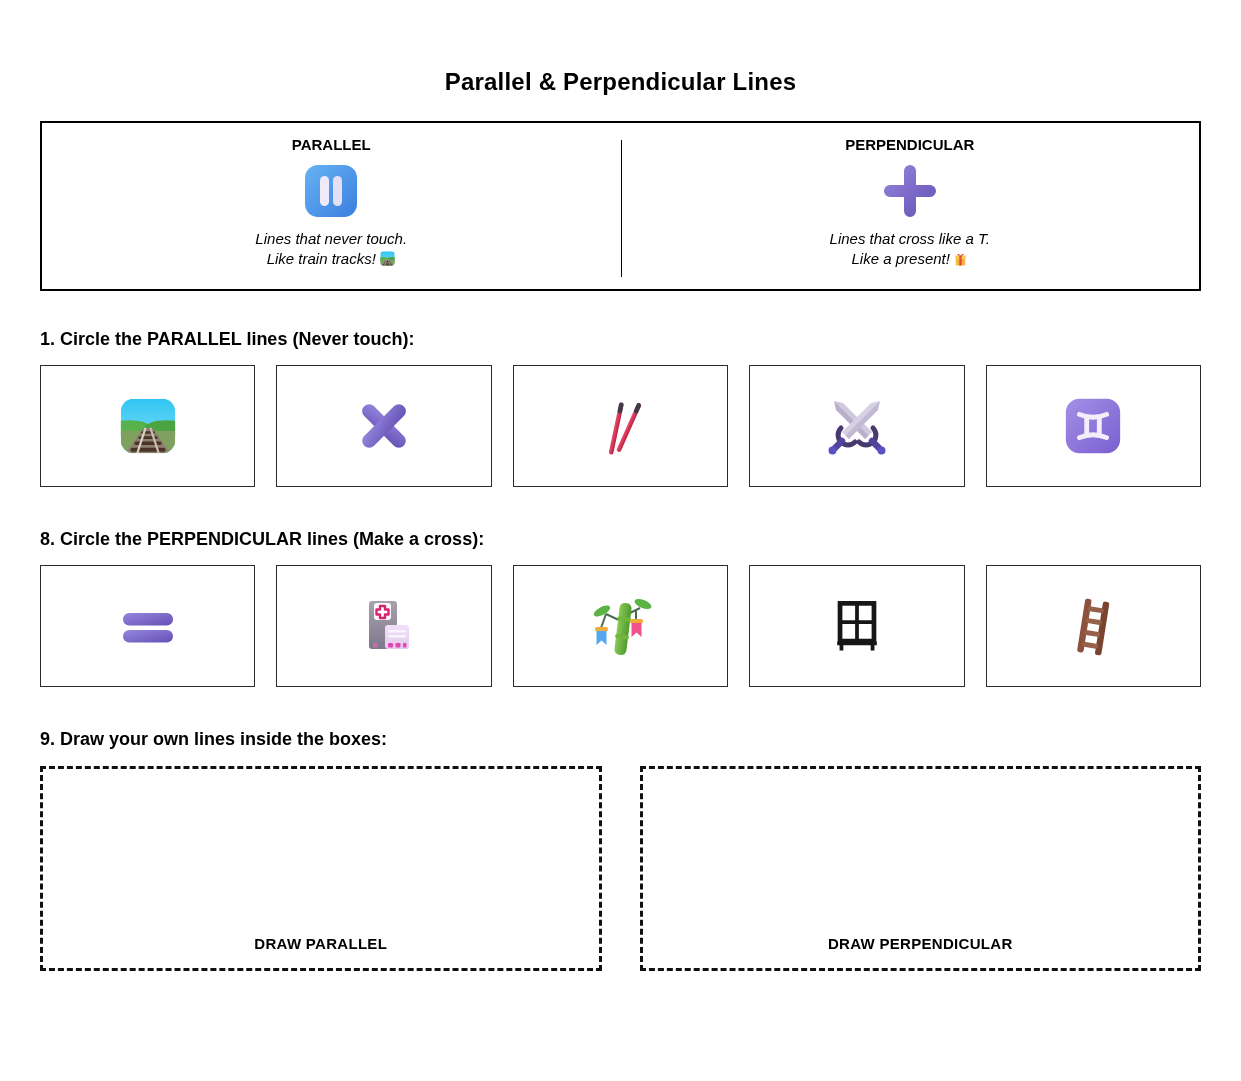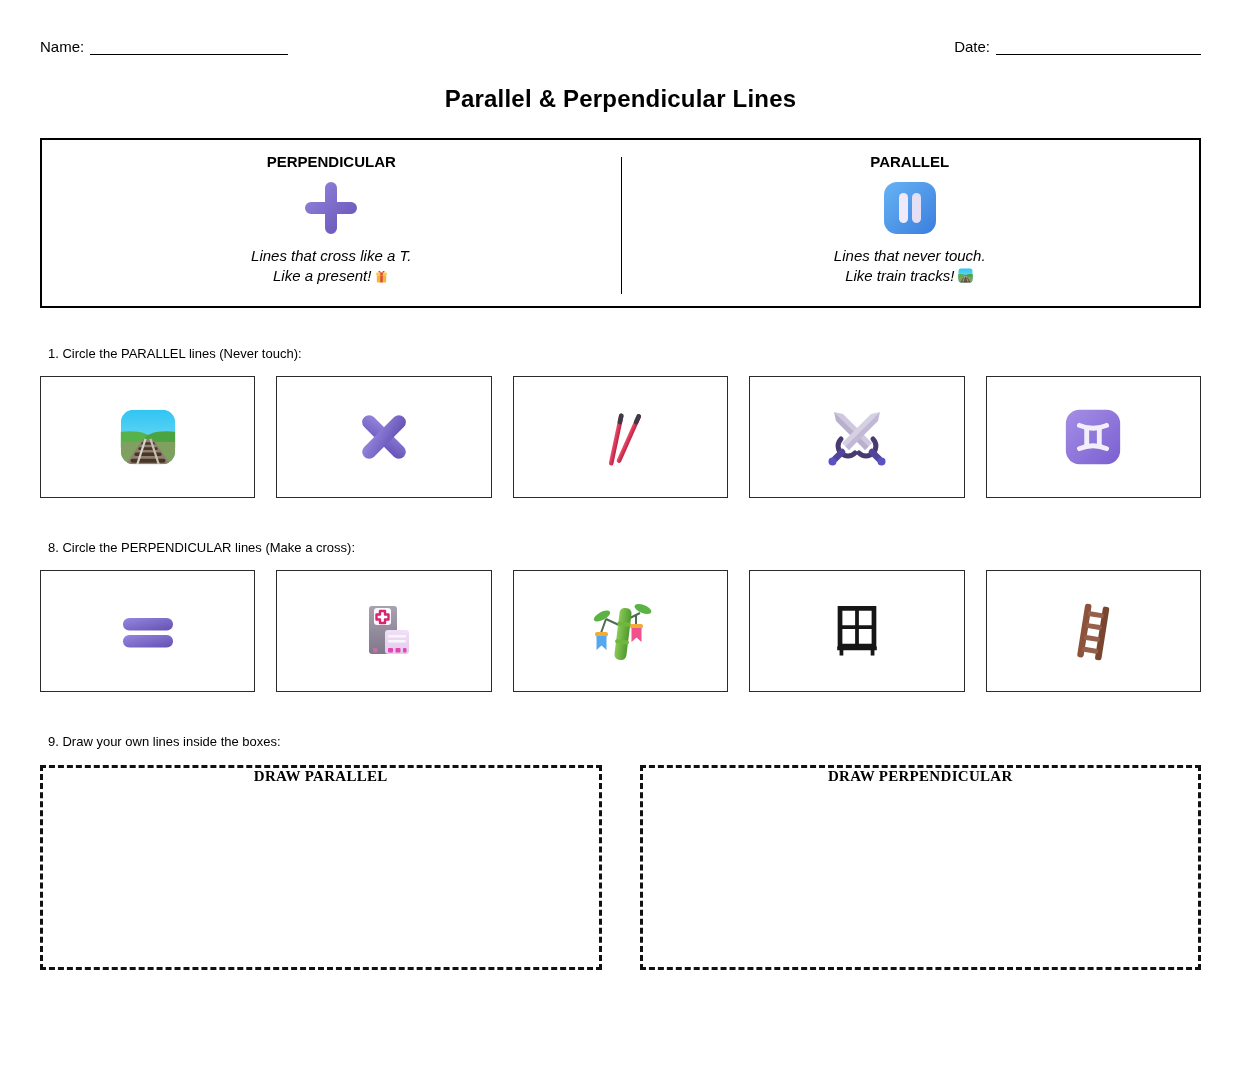--- a/index.html
+++ b/index.html
@@ -19,31 +19,31 @@
   
   .refbox{margin-top:25px;border:2px solid #000;height:170px;box-sizing:border-box;display:flex;position:relative;}
   .refbox .divider{position:absolute;left:50%;top:17px;bottom:12px;width:1.5px;background:#000;}
   .refcol{flex:1;display:flex;flex-direction:column;align-items:center;padding-top:13px;box-sizing:border-box;}
   .reflabel{font-weight:bold;font-size:15px;}
   .reficon{margin-top:6px;height:64px;display:flex;align-items:center;justify-content:center;}
   .refdesc{font-style:italic;font-size:15px;line-height:20px;text-align:center;margin-top:6px;}
   .refdesc .inline-ico{vertical-align:-3px;margin-left:3px;}
 
   
-  .sec-h{font-size:13px;font-weight:normal;margin:8px;}
+  .sec-h{font-size:18px;font-weight:bold;margin:0;}
   .sec-h.first{margin-top:38px;}
   .sec-h.later{margin-top:42px;}
 
   
   .row{display:flex;gap:21px;margin-top:15px;}
   .cell{flex:1;height:122px;border:1.5px solid #2b2b2b;box-sizing:border-box;display:flex;align-items:center;justify-content:center;background:#fff;}
 
   
   .drawrow{display:flex;gap:38px;margin-top:16px;}
-  .drawbox{flex:1;height:205px;border:3px dashed #111;box-sizing:border-box;display:flex;flex-direction:column;align-items:center;padding-bottom:16px;font-family:Liberation Serif, serif;}
+  .drawbox{flex:1;height:205px;border:3px dashed #111;box-sizing:border-box;display:flex;flex-direction:column;justify-content:flex-end;align-items:center;padding-bottom:16px;}
   .drawlabel{font-weight:bold;font-size:15px;letter-spacing:.3px;}
 
   svg{display:block;}
 </style>
 </head>
 <body>
 
 <svg width="0" height="0" style="position:absolute" aria-hidden="true">
   <defs>
     <linearGradient id="gBlue" x1="0" y1="0" x2="1" y2="1">
@@ -96,71 +96,61 @@
         </g>
         <path d="M30.5 35 L22 61" stroke="#DAD4C8" stroke-width="2.2" fill="none"></path>
         <path d="M35.5 35 L44 61" stroke="#C9C2B4" stroke-width="2.2" fill="none"></path>
       </g>
     </g>
   </defs>
 </svg>
 
 <div class="page">
 
-  <div class="hdr">
-    <div class="fld">
-      <span>Name:</span>
-      <span class="write-line line-name"></span>
-    </div>
-    <div class="fld">
-      <span>Date:</span>
-      <span class="write-line line-date"></span>
-    </div>
-  </div>
 
   <h1 class="title">Parallel &amp; Perpendicular Lines</h1>
 
   <div class="refbox">
     <div class="divider"></div>
+
+    <div class="refcol">
+      <div class="reflabel">PARALLEL</div>
+      <div class="reficon">
+        <svg width="58" height="58" viewBox="0 0 58 58">
+          <rect x="3" y="3" width="52" height="52" rx="13" fill="url(#gBlue)"></rect>
+          <rect x="18" y="14" width="9" height="30" rx="4.5" fill="#EEEAF9"></rect>
+          <rect x="31" y="14" width="9" height="30" rx="4.5" fill="#E4DFF5"></rect>
+        </svg>
+      </div>
+      <div class="refdesc">
+        <span>Lines that never touch.</span><br>
+        <span>Like train tracks!</span><span class="inline-ico" style="display:inline-block"><svg width="17" height="17" viewBox="0 0 66 66">
+              <use href="#railArt"></use>
+            </svg></span>
+      </div>
+    </div>
 
     <div class="refcol">
       <div class="reflabel">PERPENDICULAR</div>
       <div class="reficon">
         <svg width="62" height="62" viewBox="0 0 62 62">
           <path d="M25 11 a6 6 0 0 1 12 0 L37 25 L51 25 a6 6 0 0 1 0 12 L37 37 L37 51 a6 6 0 0 1 -12 0 L25 37 L11 37 a6 6 0 0 1 0 -12 L25 25 Z" fill="url(#gPlus)"></path>
         </svg>
       </div>
       <div class="refdesc">
         <span>Lines that cross like a T.</span><br>
         <span>Like a present!</span><span class="inline-ico" style="display:inline-block"><svg width="15" height="15" viewBox="0 0 16 16">
           <rect x="3" y="6.5" width="10" height="7.8" rx="1" fill="#F5B63E"></rect>
           <rect x="6.7" y="6.5" width="2.6" height="7.8" fill="#E04838"></rect>
           <rect x="2.2" y="3.8" width="11.6" height="3" rx="1" fill="#FBCB5A"></rect>
           <rect x="6.7" y="3.8" width="2.6" height="3" fill="#E04838"></rect>
           <path d="M8 3.8 C6 1,3.5 2,5.5 3.8 Z M8 3.8 C10 1,12.5 2,10.5 3.8 Z" fill="#D8402E"></path>
         </svg></span>
       </div>
     </div>
-
-    <div class="refcol">
-      <div class="reflabel">PARALLEL</div>
-      <div class="reficon">
-        <svg width="58" height="58" viewBox="0 0 58 58">
-          <rect x="3" y="3" width="52" height="52" rx="13" fill="url(#gBlue)"></rect>
-          <rect x="18" y="14" width="9" height="30" rx="4.5" fill="#EEEAF9"></rect>
-          <rect x="31" y="14" width="9" height="30" rx="4.5" fill="#E4DFF5"></rect>
-        </svg>
-      </div>
-      <div class="refdesc">
-        <span>Lines that never touch.</span><br>
-        <span>Like train tracks!</span><span class="inline-ico" style="display:inline-block"><svg width="17" height="17" viewBox="0 0 66 66">
-              <use href="#railArt"></use>
-            </svg></span>
-      </div>
-    </div>
   </div>
 
   <p class="sec-h first">1. Circle the PARALLEL lines (Never touch):</p>
   <div class="row">
     <div class="cell">
       <span>
           <svg width="64" height="64" viewBox="0 0 66 66">
             <use href="#railArt"></use>
           </svg>
         </span>

